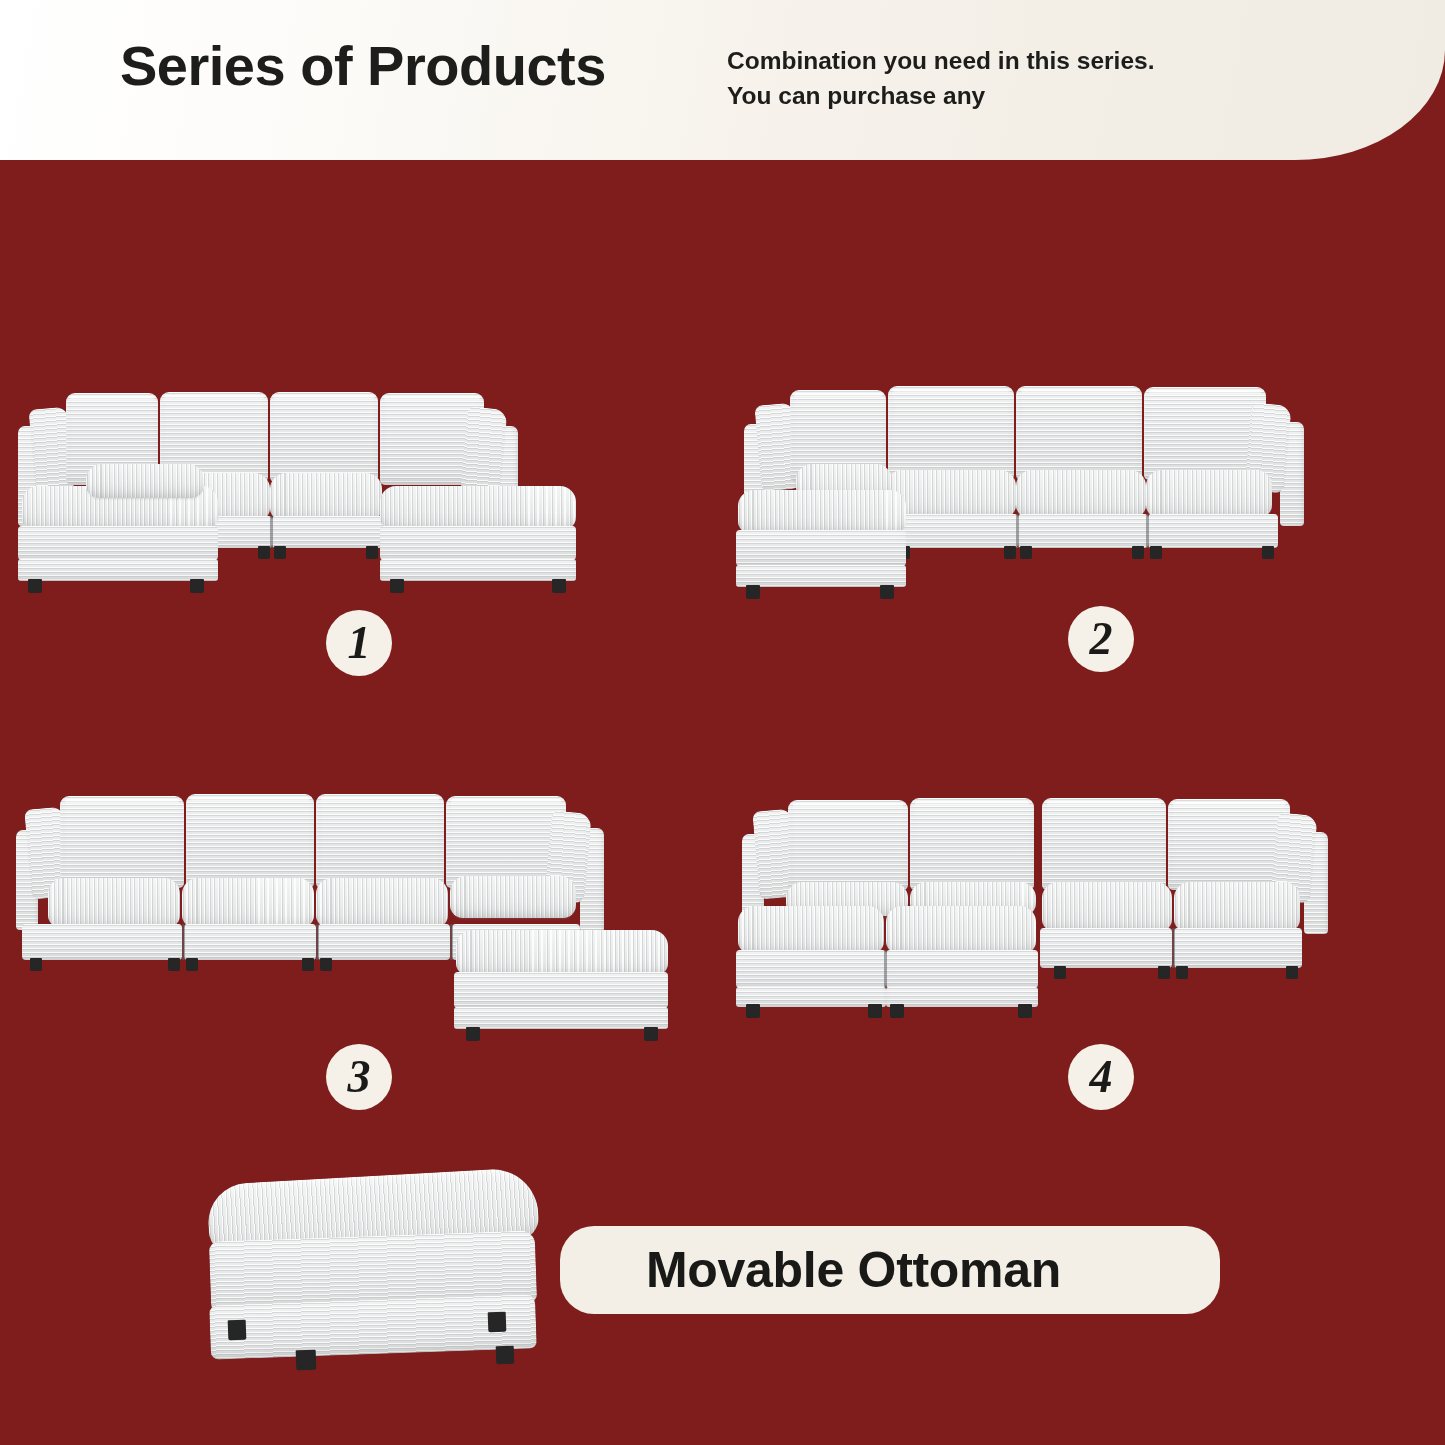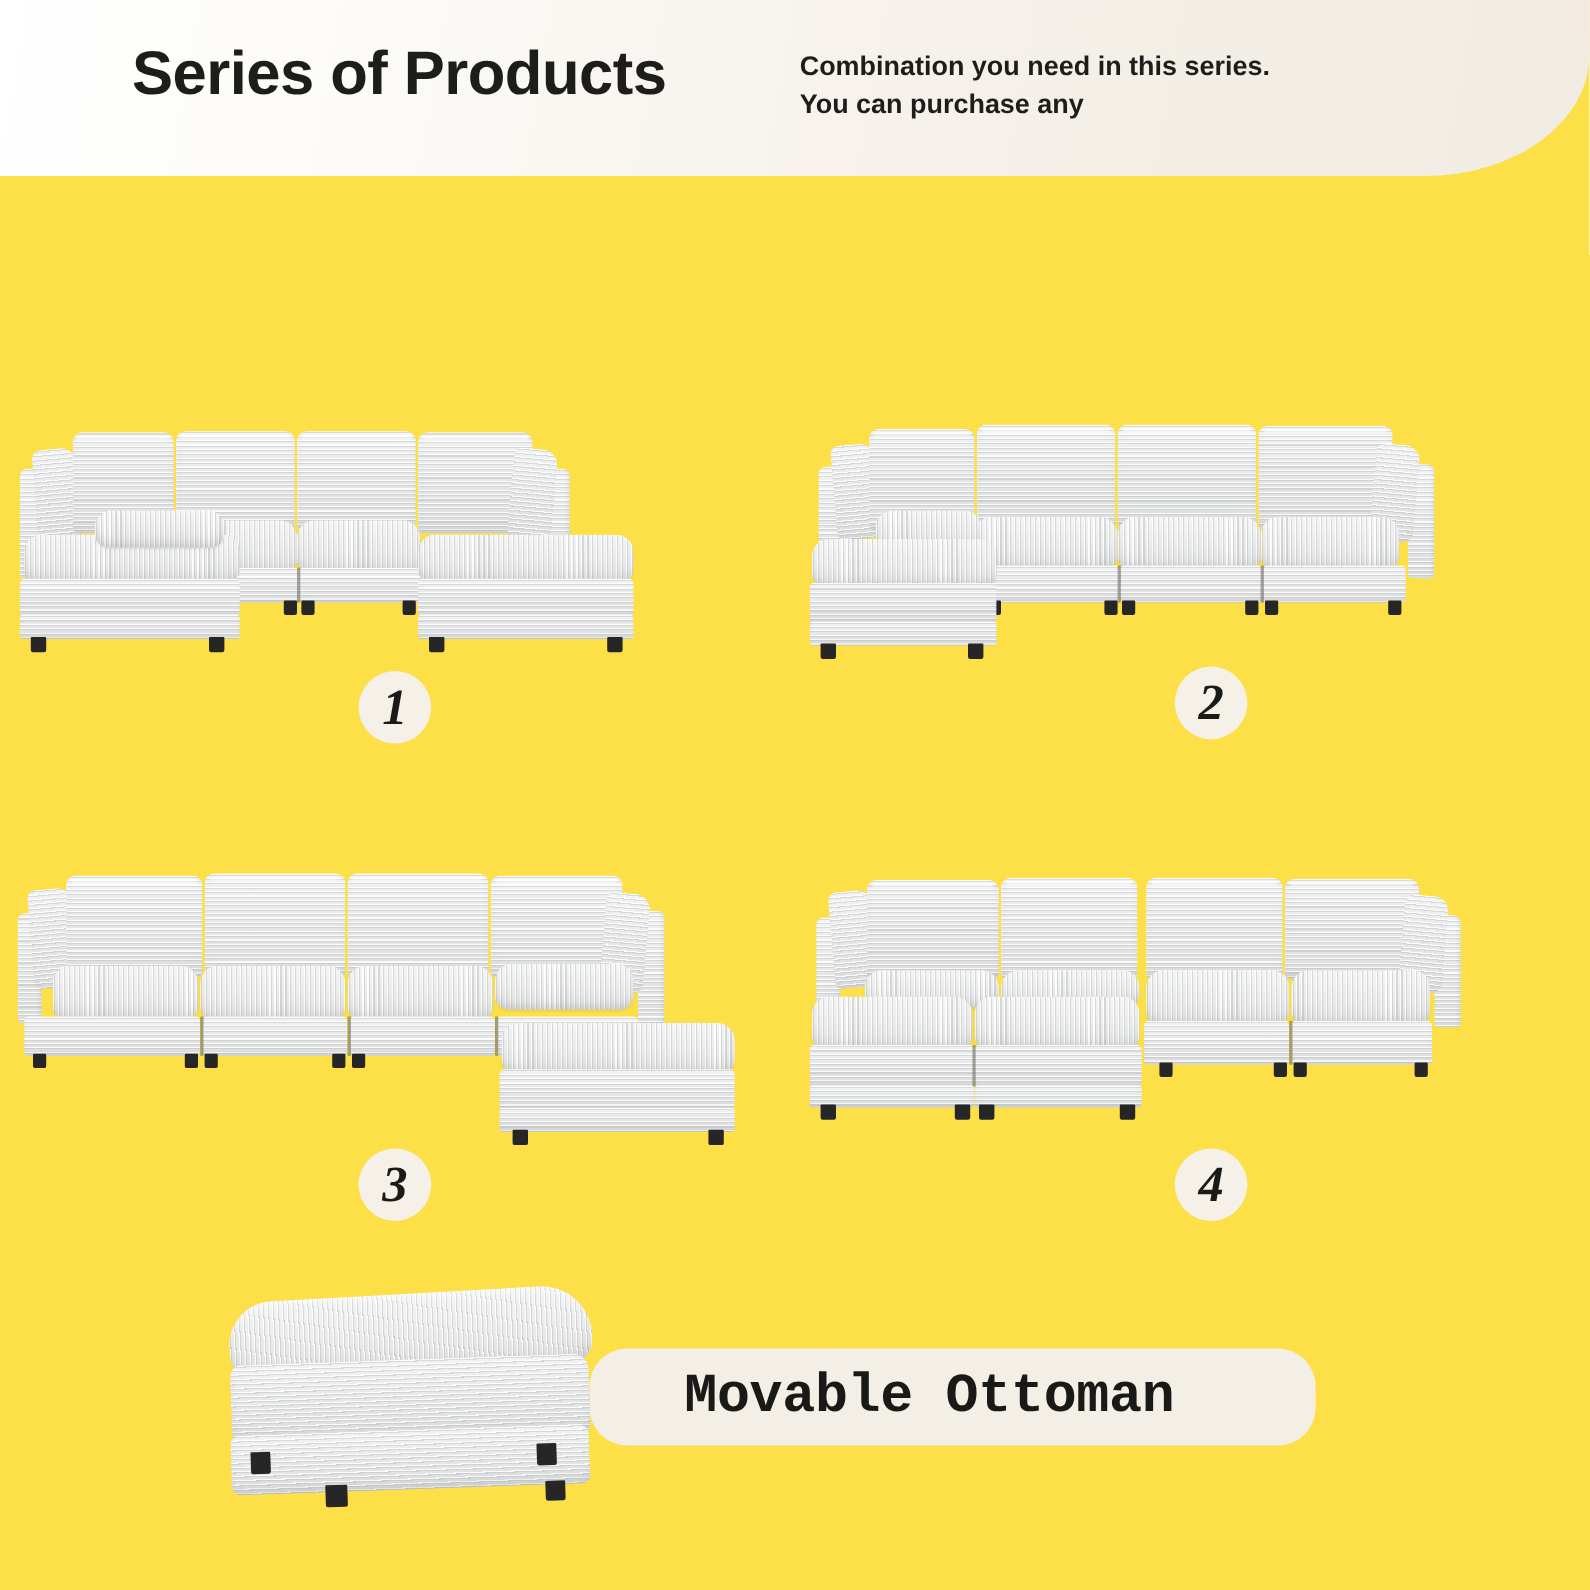--- a/index.html
+++ b/index.html
@@ -4,21 +4,21 @@
 <style>
   * { margin:0; padding:0; box-sizing:border-box; }
 
   html,body{
     width:1445px; height:1445px;
     background:#ffffff;
     font-family:"Liberation Sans", sans-serif;
     overflow:hidden;
   }
 
-  #page{ position:relative; width:1445px; height:1445px; background:#fde047; }
+  #page{ position:relative; width:1445px; height:1445px; background:#7f1d1d; }
 
   
   .header-band{
     position:absolute; left:0; top:0;
     width:1445px; height:160px;
     background:linear-gradient(100deg,#ffffff 0%,#fdfcfa 18%,#f7f3ec 52%,#f2eee6 78%,#f1ece3 100%);
     border-bottom-right-radius:150px 110px;
   }
   .header-inner{
     position:absolute; left:0; top:0; width:1445px; height:160px;
@@ -329,21 +329,21 @@
       <div class="leg" style="left:18px;  top:222px; width:14px; height:14px;"></div>
       <div class="leg" style="left:140px; top:222px; width:14px; height:14px;"></div>
       <div class="leg" style="left:162px; top:222px; width:14px; height:14px;"></div>
       <div class="leg" style="left:290px; top:222px; width:14px; height:14px;"></div>
     </div>
     <div class="badge" style="left:340px; top:262px;">
       <span>4</span>
     </div>
   </div>
 
-  <div class="pill" style="left:536px; top:1226px; width:660px; height:88px;font-family:Liberation Mono, monospace;">
+  <div class="pill" style="left:560px; top:1226px; width:660px; height:88px;">
     <span>Movable Ottoman</span>
   </div>
 
   <div class="hero-ottoman" style="left:196px; top:1168px; width:380px; height:220px;">
 
     <div class="fab-v" style="left:12px; top:8px; width:330px; height:72px;
          border-radius:40px 46px 22px 26px;
          transform:rotate(-3.2deg);
          box-shadow: inset 0 -12px 16px -10px rgba(148,151,154,.55),
                      inset 0 8px 12px -8px rgba(255,255,255,.95);"></div>

